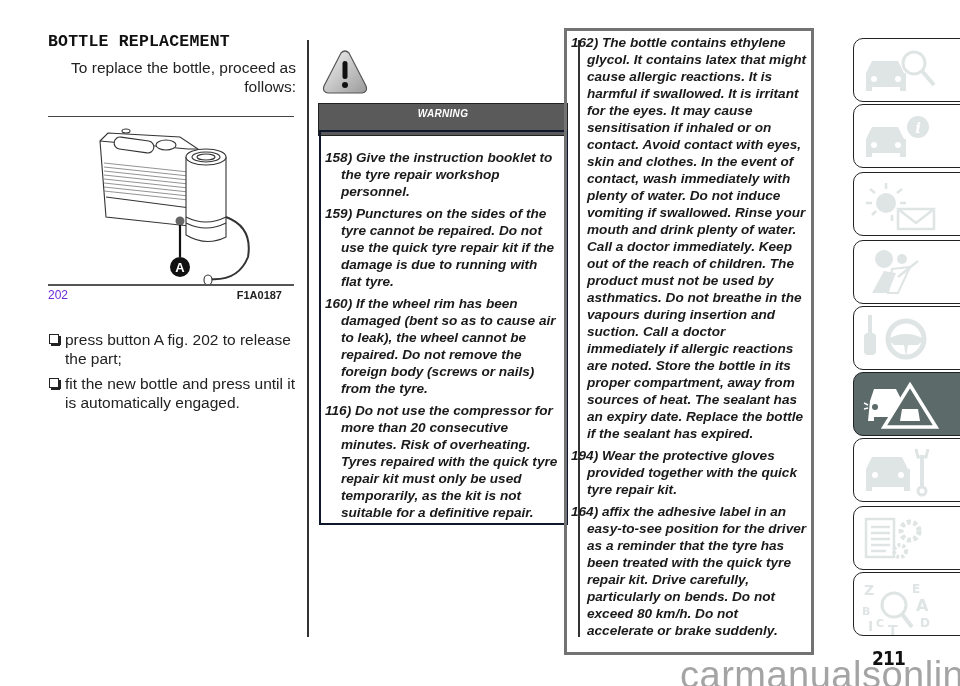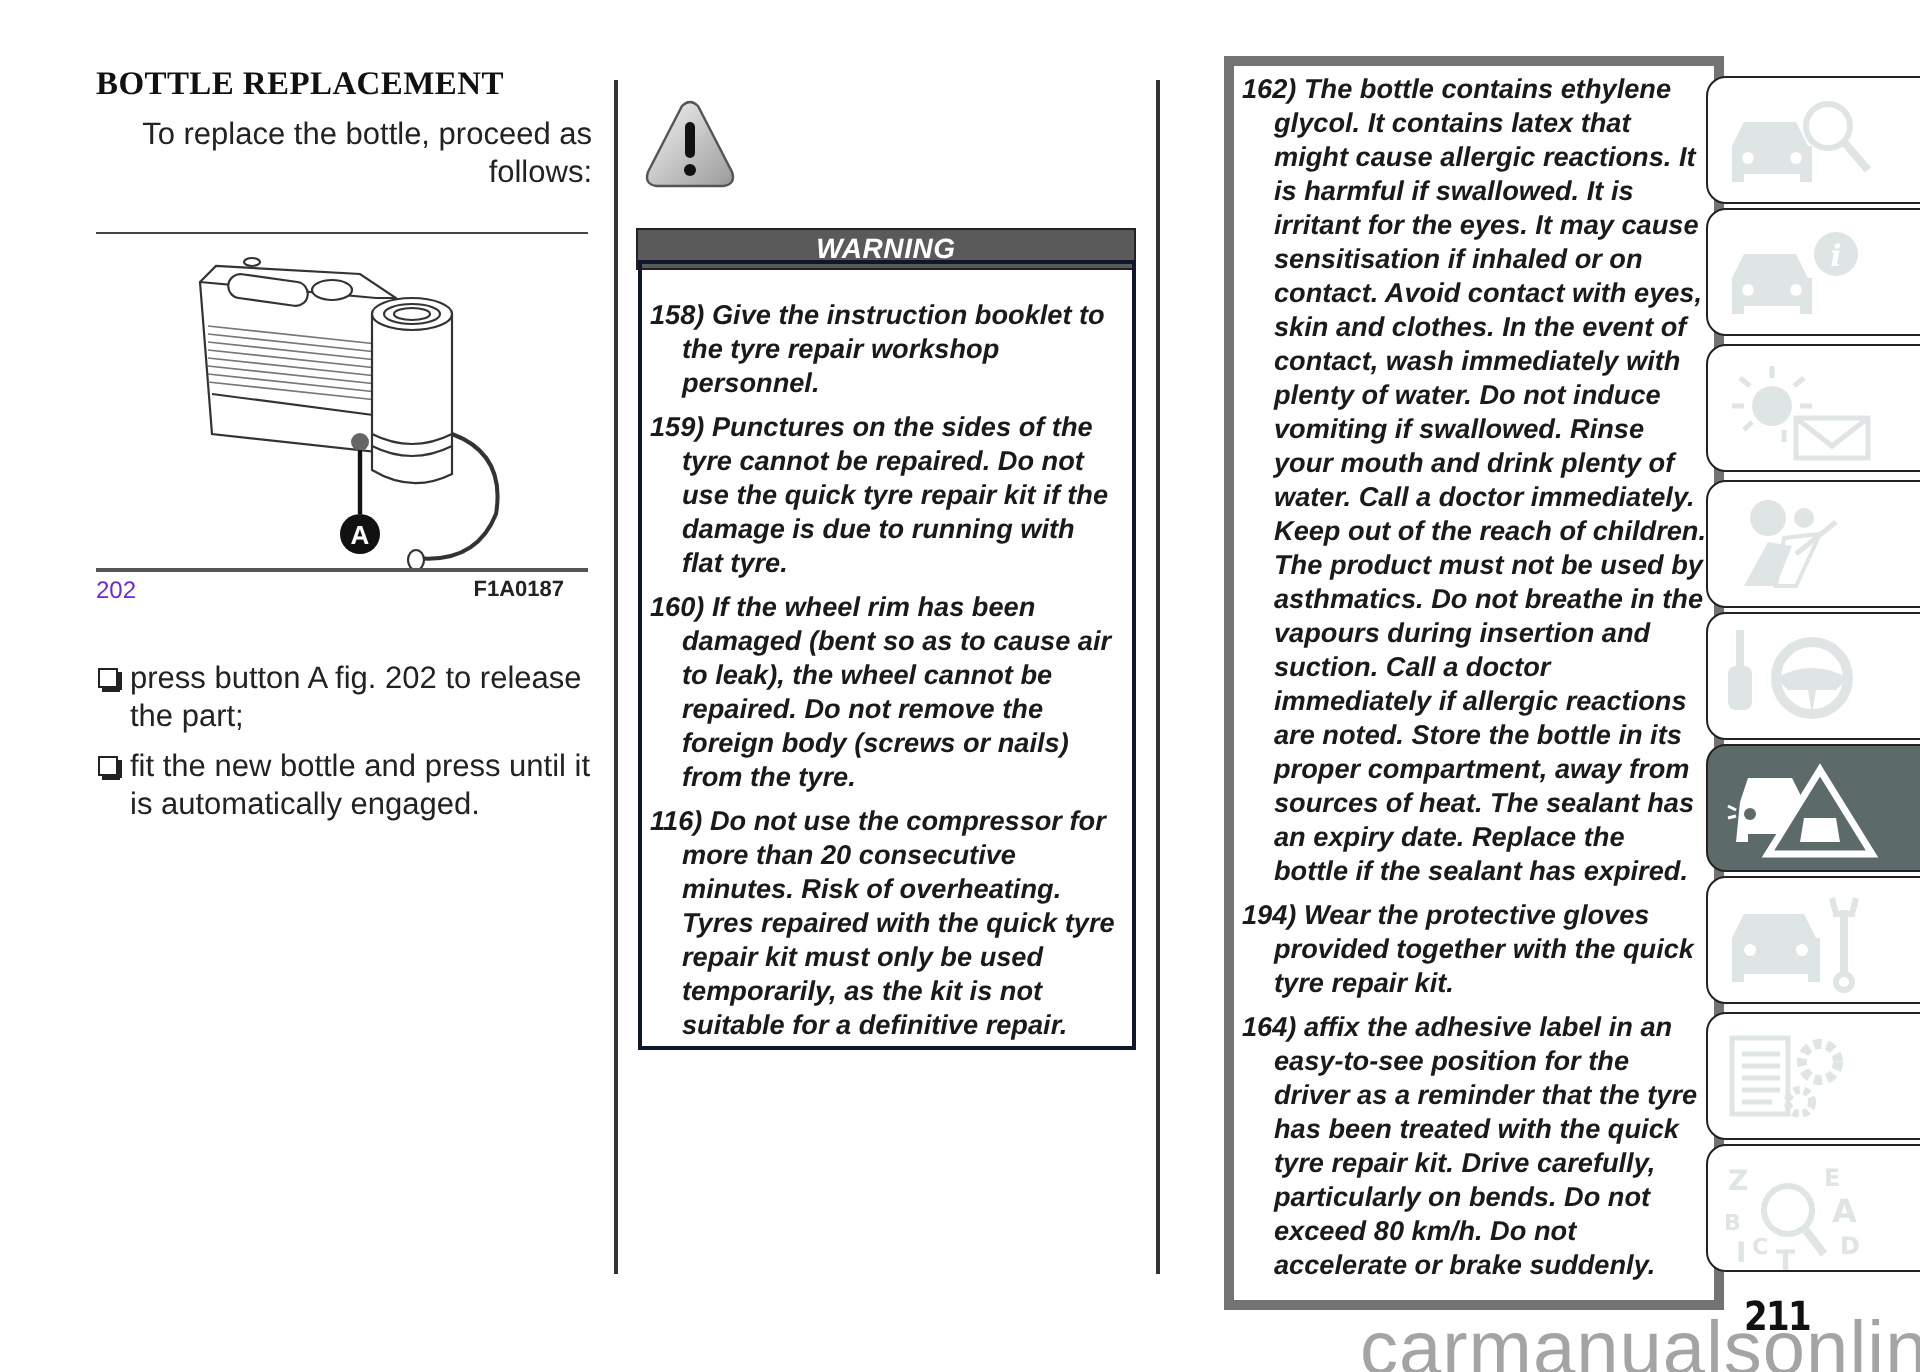--- a/index.html
+++ b/index.html
@@ -1,43 +1,43 @@
 <!DOCTYPE html>
 <html><head>
   <meta charset="utf-8">
   <style>
     * { box-sizing: border-box; margin: 0; padding: 0; }
     html, body { width: 960px; height: 686px; background: #ffffff; overflow: hidden; }
     body { position: relative; font-family: "Liberation Sans", sans-serif; color: #1a1a1a; }
 
     
     .col1 { position: absolute; left: 48px; top: 34px; width: 248px; }
-    .title { font-family: Liberation Serif, serif; font-weight: bold; font-size: 16.5px; line-height: 16px; letter-spacing: 0.2px; text-transform: uppercase; color: #111; }
+    .title { font-family: Liberation Mono, monospace; font-weight: bold; font-size: 16.5px; line-height: 16px; letter-spacing: 0.2px; text-transform: uppercase; color: #111; }
     .intro { font-size: 15.5px; line-height: 19px; margin-top: 8px; color: #222; text-align: right; }
     .fig { position: relative; margin-top: 20px; width: 246px; height: 186px; border-top: 1.5px solid #444; }
     .fig svg { position: absolute; left: 0; top: 0; }
     .fig-rule { position: absolute; left: 0; right: 0; bottom: 16px; border-top: 2px solid #555; }
     .fig-num { position: absolute; left: 0; bottom: 0; font-size: 12px; color: #6d28d9; }
     .fig-code { position: absolute; right: 12px; bottom: 1px; font-size: 11px; font-weight: bold; color: #222; }
     .steps { margin-top: 28px; }
     .step { position: relative; padding-left: 17px; font-size: 15.5px; line-height: 19px; color: #222; margin-bottom: 6px; }
     .step .box { position: absolute; left: 1px; top: 4px; width: 10px; height: 10px; border: 1.3px solid #222; }
     .step .box::after { content: ""; position: absolute; right: -3px; top: 1px; width: 2px; height: 9px; background: #222; }
     .step .box::before { content: ""; position: absolute; left: 1px; bottom: -3px; width: 9px; height: 2px; background: #222; }
 
     .vline { position: absolute; width: 1.5px; background: #333; }
 
     
     .warn-icon { position: absolute; left: 322px; top: 50px; }
-    .warn-bar { position: absolute; left: 318px; top: 114px; width: 250px; height: 21px; background: #5a5a5a; border: 1px solid #222; color: #fff; font-weight: bold; font-style: italic; font-size: 14px; text-align: center; line-height: 19px; letter-spacing: 0.3px; }
+    .warn-bar { position: absolute; left: 318px; top: 103px; width: 250px; height: 33px; background: #5a5a5a; border: 1px solid #222; color: #fff; font-weight: bold; font-style: italic; font-size: 10px; text-align: center; line-height: 19px; letter-spacing: 0.3px; }
     .warn-box { position: absolute; left: 319px; top: 130px; width: 249px; height: 395px; border: 2px solid #0f172a; padding: 17px 6px 0 4px; }
     .note { font-family: "Liberation Sans", sans-serif; font-weight: bold; font-style: italic; font-size: 13.6px; line-height: 17px; color: #1a1a1a; padding-left: 16px; text-indent: -16px; margin-bottom: 5px; }
 
     
-    .warn-box2 { position: absolute; left: 612px; top: 28px; width: 250px; height: 627px; border: 5px solid #737373; padding: 3px 4px 0 4px; }
+    .warn-box2 { position: absolute; left: 564px; top: 28px; width: 250px; height: 627px; border: 3px solid #737373; padding: 3px 4px 0 4px; }
 
     
     .tab { position: absolute; left: 853px; width: 120px; height: 64px; border: 1.5px solid #222; border-radius: 10px; background: #fff; }
     .tab.active { background: #5c6a6a; }
     .tab svg { position: absolute; left: 8px; top: 8px; }
     .pagenum { position: absolute; left: 872px; top: 646px; font-family: "DejaVu Sans", sans-serif; font-weight: bold; font-size: 20px; letter-spacing: -1px; color: #111; transform: scaleX(0.85); transform-origin: left; }
     .watermark { position: absolute; left: 680px; top: 654px; font-size: 38px; color: rgba(90,90,90,0.55); letter-spacing: 0.5px; }
   </style>
 </head>
 <body>

